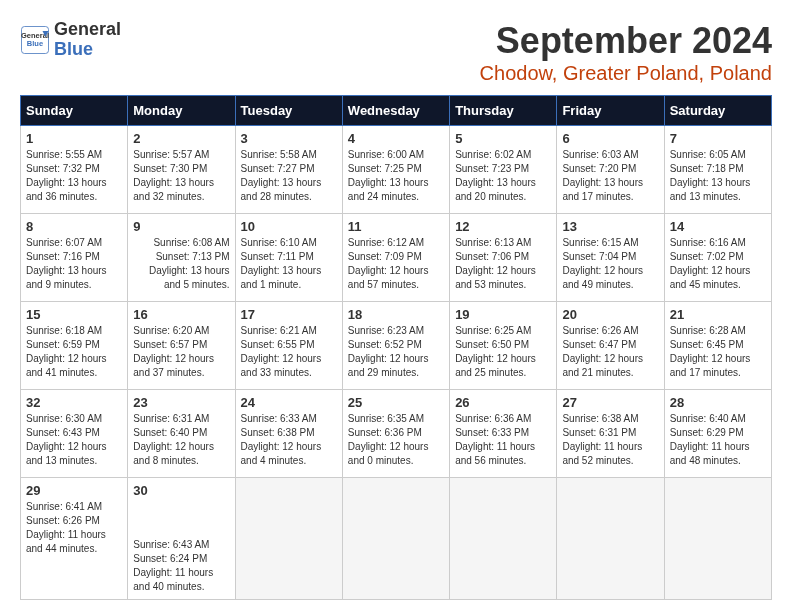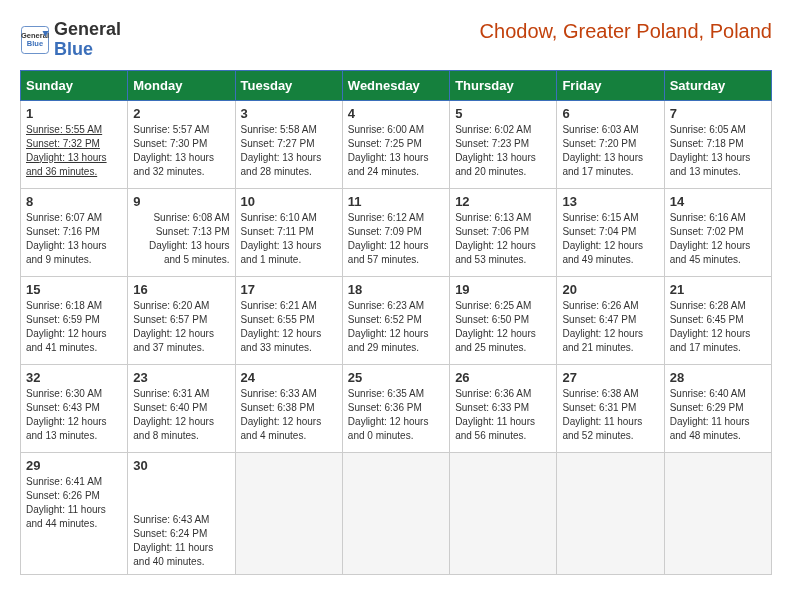--- a/index.html
+++ b/index.html
@@ -43,21 +43,21 @@
     .subtitle {
       font-size: 20px;
       color: #c2410c;
     }
     table {
       width: 100%;
       border-collapse: collapse;
       table-layout: fixed;
     }
     thead tr th {
-      background: #15803d;
+      background: #0f172a;
       color: #fff;
       font-size: 13px;
       font-weight: bold;
       padding: 7px 5px;
       text-align: left;
       border: 1px solid #3b6fba;
     }
     tbody tr td {
       border: 1px solid #ccc;
       vertical-align: top;
@@ -92,41 +92,42 @@
       <text x="20" y="17" font-size="10" font-weight="bold" fill="#333" text-anchor="middle" font-family="Arial">General</text>
       <text x="20" y="28" font-size="10" font-weight="bold" fill="#3b6fba" text-anchor="middle" font-family="Arial">Blue</text>
       <polygon points="30,8 38,8 34,16" fill="#3b6fba"></polygon>
     </svg>
     <div class="logo-text">
       <span>General</span>
       <span style="color:#3b6fba;">Blue</span>
     </div>
   </div>
   <div class="title-block">
+    <div class="month-title">September 2024</div>
     <div class="subtitle">Chodow, Greater Poland, Poland</div>
   </div>
 </div>
 
 <table>
   <thead>
     <tr id="header-row">
         <th>Sunday</th>
         <th>Monday</th>
         <th>Tuesday</th>
         <th>Wednesday</th>
         <th>Thursday</th>
         <th>Friday</th>
         <th>Saturday</th>
       </tr>
   </thead>
   <tbody id="calendar-body">
   <tr>
         <td>
           <span class="day-num">1</span>
-          <div class="day-info" style="white-space: pre-line; text-decoration: underline;">Sunrise: 5:55 AM
+          <div class="day-info" style="white-space: pre-line;">Sunrise: 5:55 AM
 Sunset: 7:32 PM
 Daylight: 13 hours
 and 36 minutes.</div>
         </td>
         <td>
           <span class="day-num">2</span>
           <div class="day-info" style="white-space: pre-line;">Sunrise: 5:57 AM
 Sunset: 7:30 PM
 Daylight: 13 hours
 and 32 minutes.</div>

